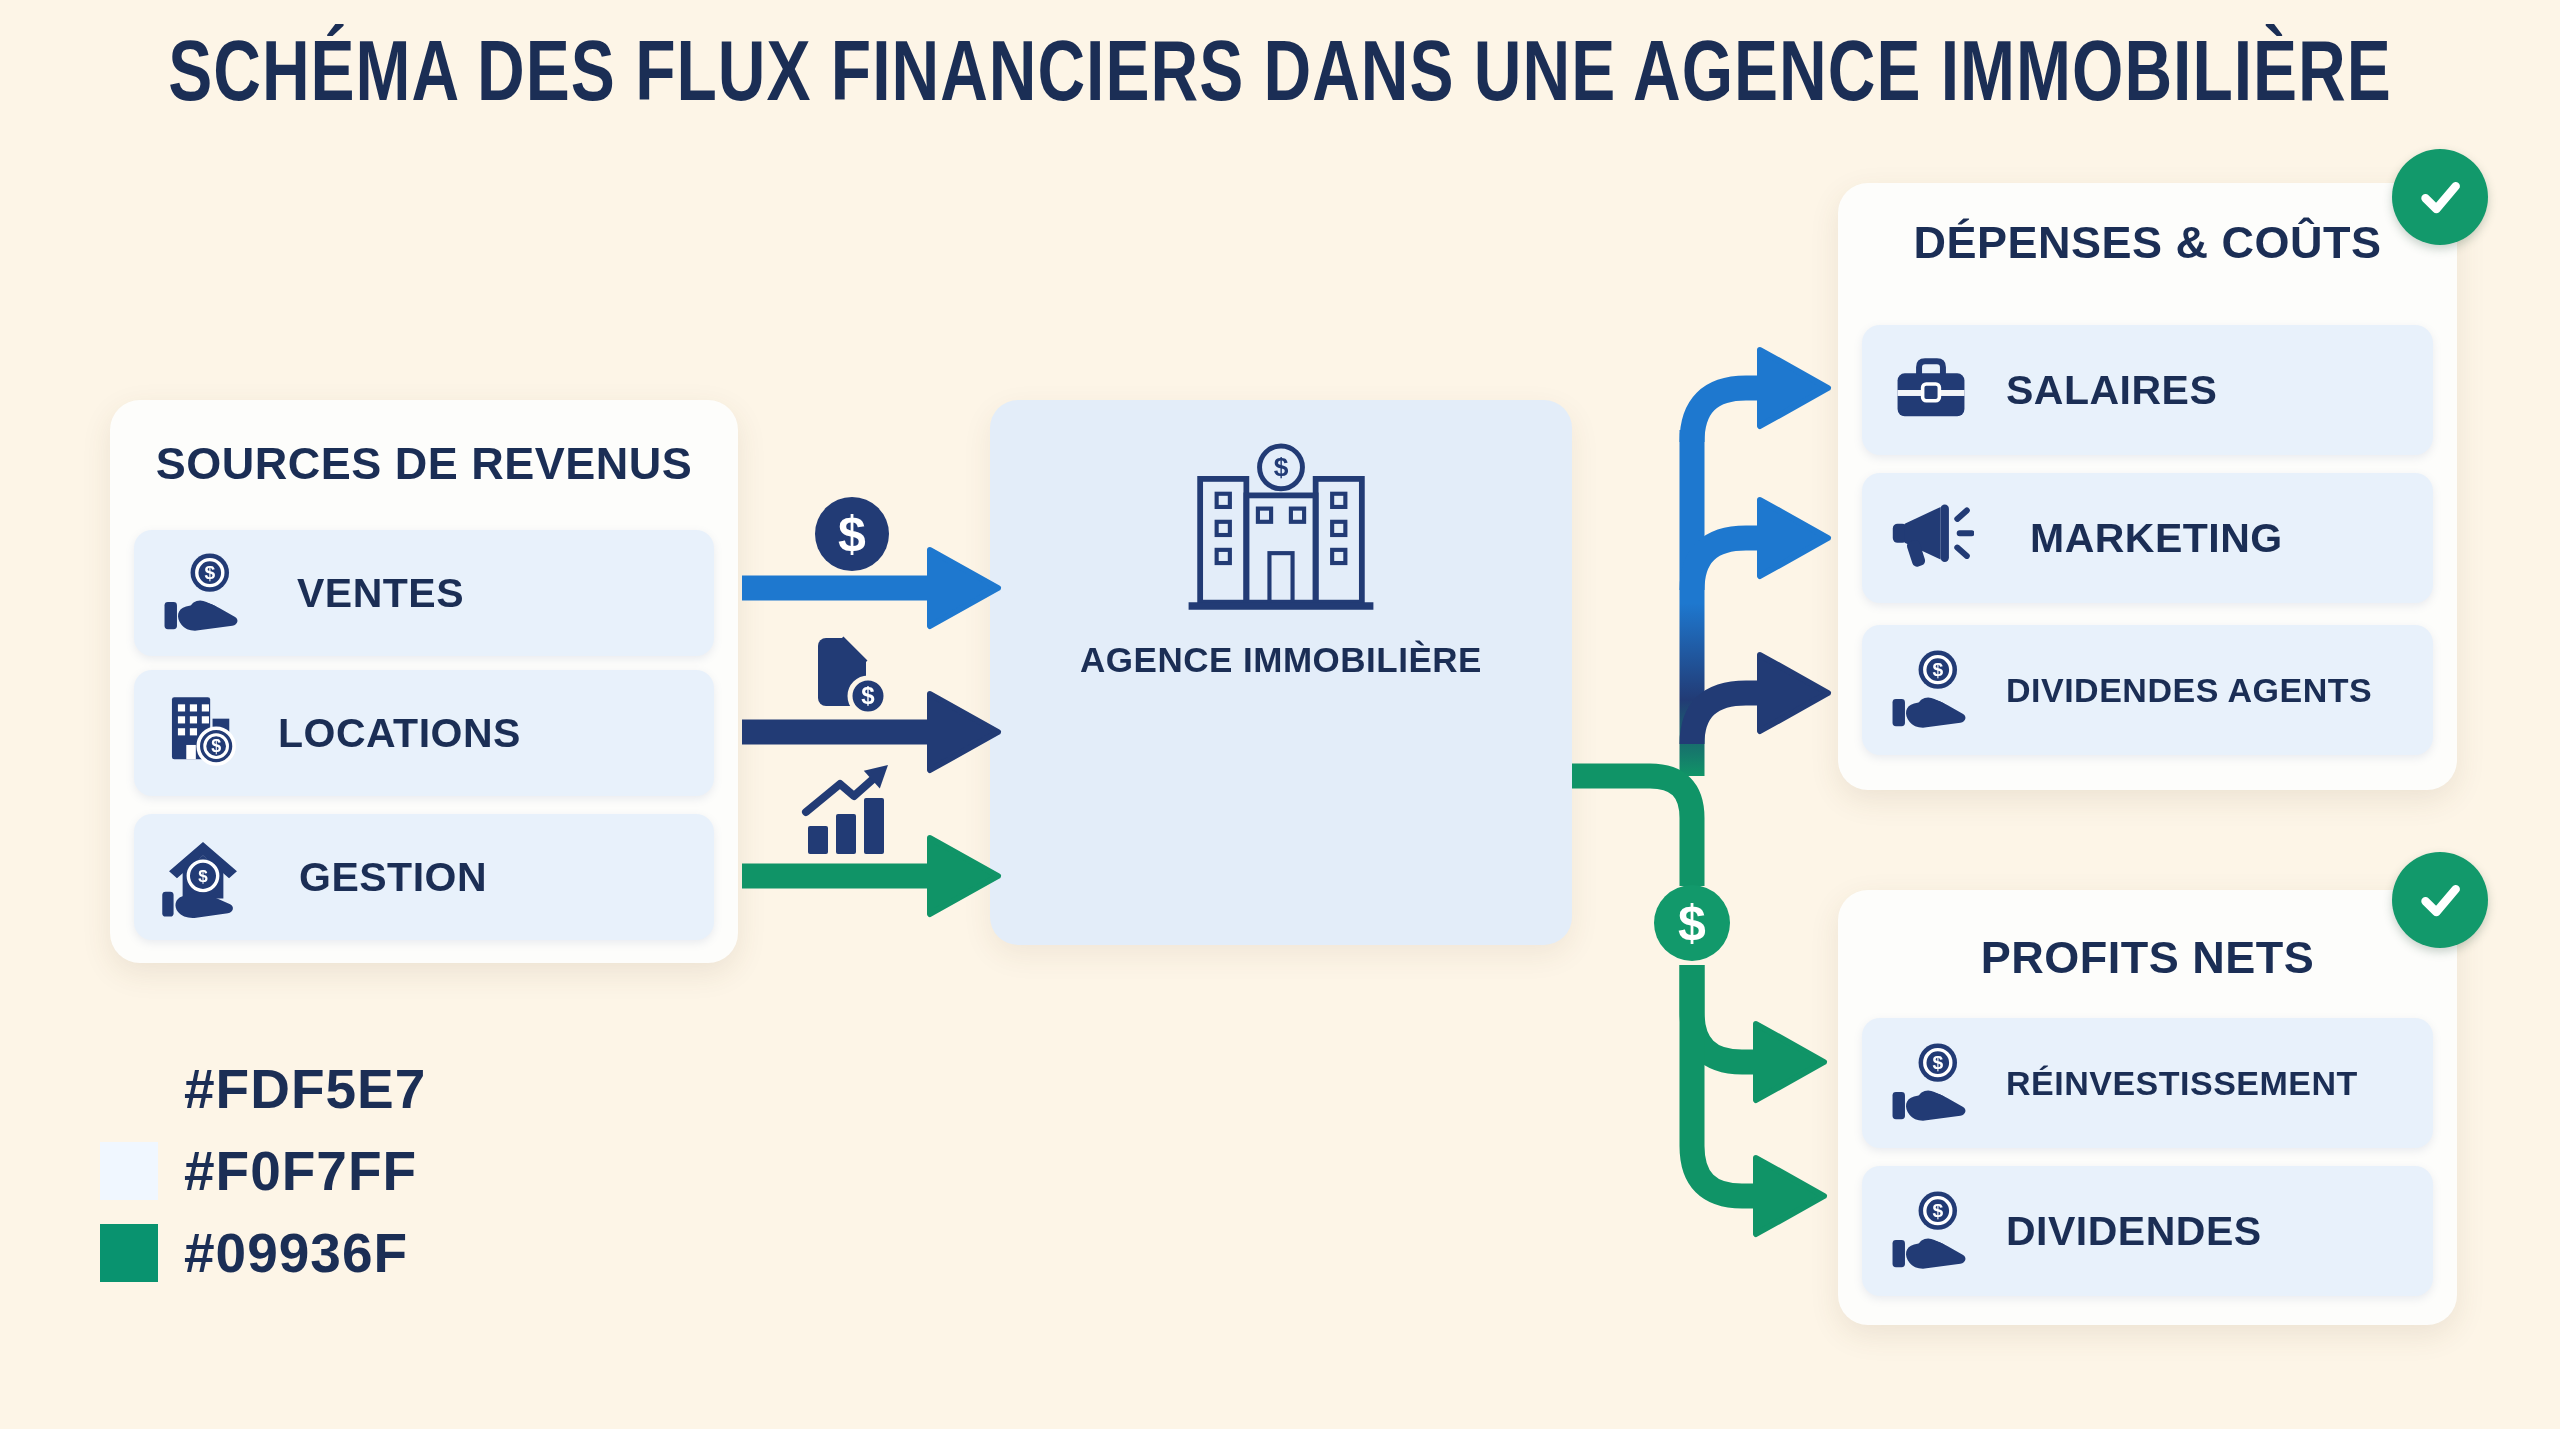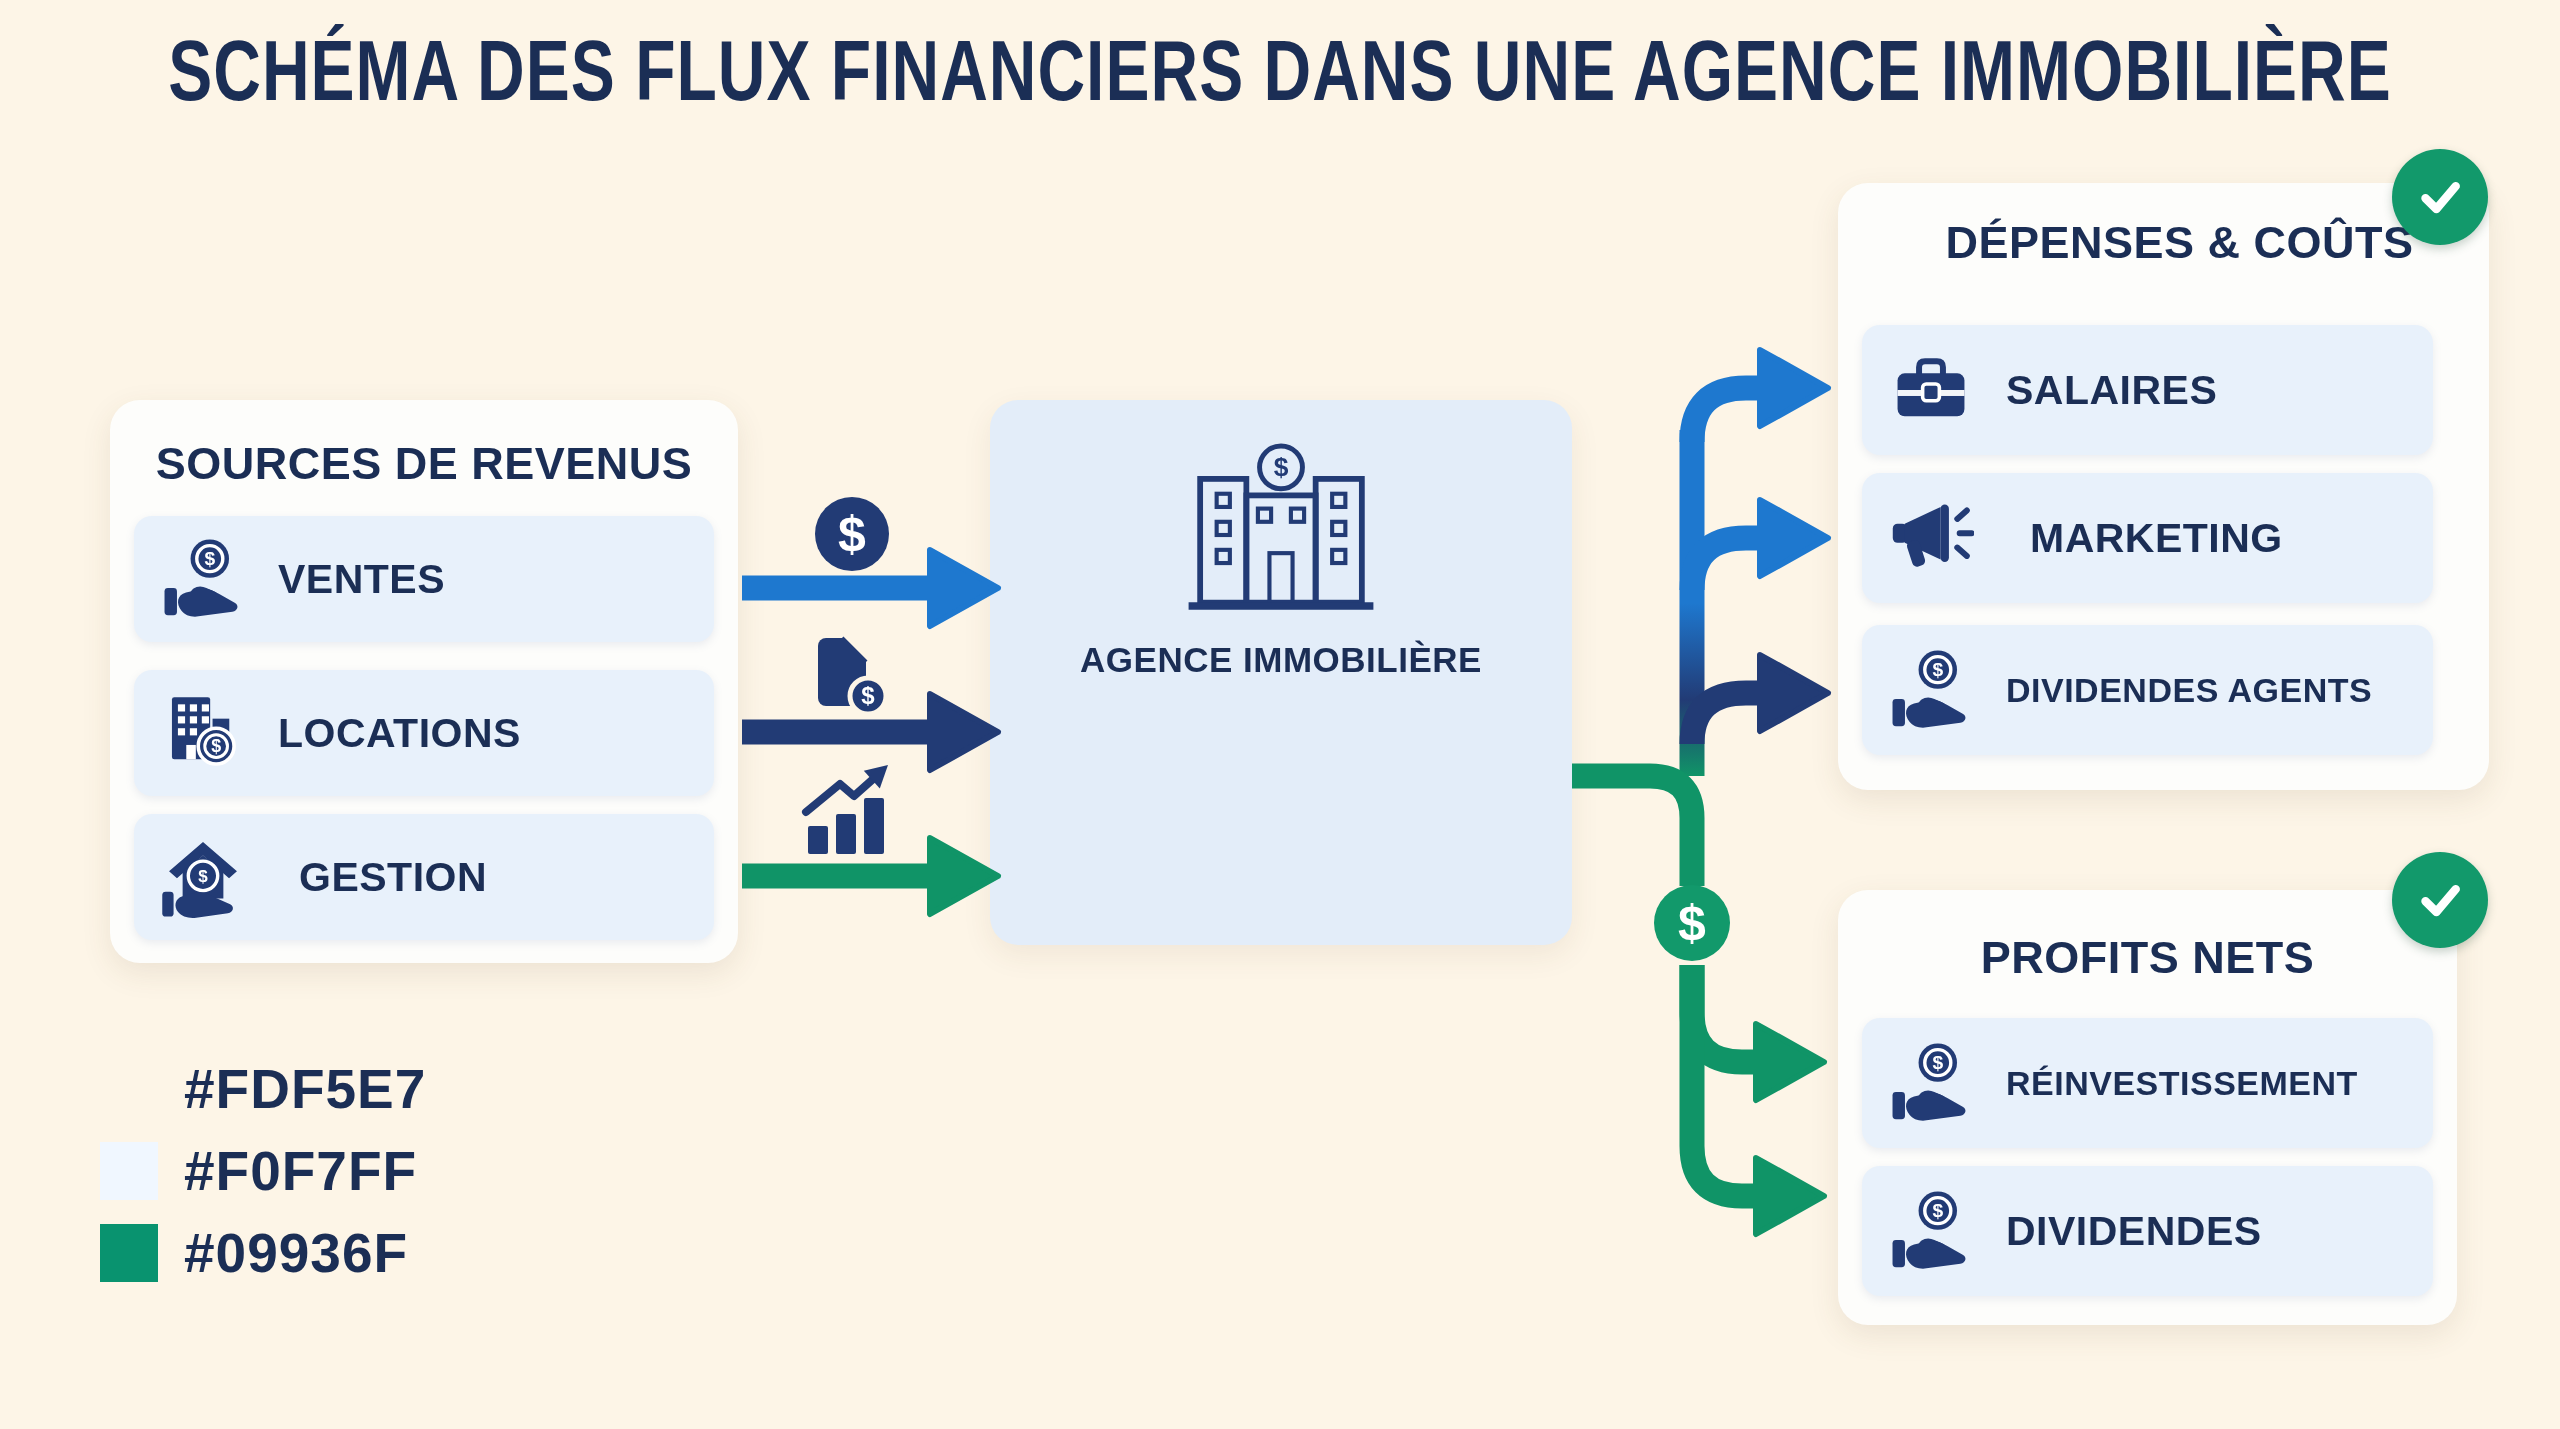--- a/index.html
+++ b/index.html
@@ -127,21 +127,21 @@
     </symbol>
   </defs>
 </svg>
 
 <div class="stage">
 
   <div class="main-title">SCHÉMA DES FLUX FINANCIERS DANS UNE AGENCE IMMOBILIÈRE</div>
 
   <div class="panel" style="left:110px;top:400px;width:628px;height:563px;">
     <div class="panel-title" style="margin-top:38px;">SOURCES DE REVENUS</div>
-    <div class="row" style="left:24px;top:116px;width:580px;height:126px;">
+    <div class="row" style="left:24px;top:130px;width:580px;height:126px;gap:19px;">
       <span class="icon">
           <svg viewBox="0 0 76 76">
             <use href="#sym-hand-coin"></use>
           </svg>
         </span>
       <span class="label">VENTES</span>
     </div>
     <div class="row" style="left:24px;top:270px;width:580px;height:126px;">
       <span class="icon">
           <svg viewBox="0 0 72 72">
@@ -174,21 +174,21 @@
       <rect x="112" y="88" width="16" height="16" fill="none" style="stroke:var(--navy,#223B75)" stroke-width="5"></rect>
       <rect x="152" y="88" width="16" height="16" fill="none" style="stroke:var(--navy,#223B75)" stroke-width="5"></rect>
       <rect x="126" y="142" width="28" height="60" fill="none" style="stroke:var(--navy,#223B75)" stroke-width="5"></rect>
       <line x1="28" y1="206" x2="252" y2="206" style="stroke:var(--navy,#223B75)" stroke-width="9"></line>
       <circle cx="140" cy="38" r="26" style="fill:var(--agency_box,#E3EDF9);stroke:var(--navy,#223B75)" stroke-width="6"></circle>
       <text x="140" y="49" class="navy-txt" font-size="32">$</text>
     </svg>
     <div class="t1">AGENCE IMMOBILIÈRE</div>
   </div>
 
-  <div class="panel" style="left:1838px;top:183px;width:619px;height:607px;padding-left:32px;">
+  <div class="panel" style="left:1838px;top:183px;width:619px;height:607px;">
     <div class="panel-title" style="margin-top:34px;">DÉPENSES &amp; COÛTS</div>
     <div class="row" style="left:24px;top:142px;width:571px;height:130px;">
       <span class="icon">
           <svg viewBox="0 0 72 72">
             <use href="#sym-briefcase"></use>
           </svg>
         </span>
       <span class="label">SALAIRES</span>
     </div>
     <div class="row" style="left:24px;top:290px;width:571px;height:130px;gap:24px;">

